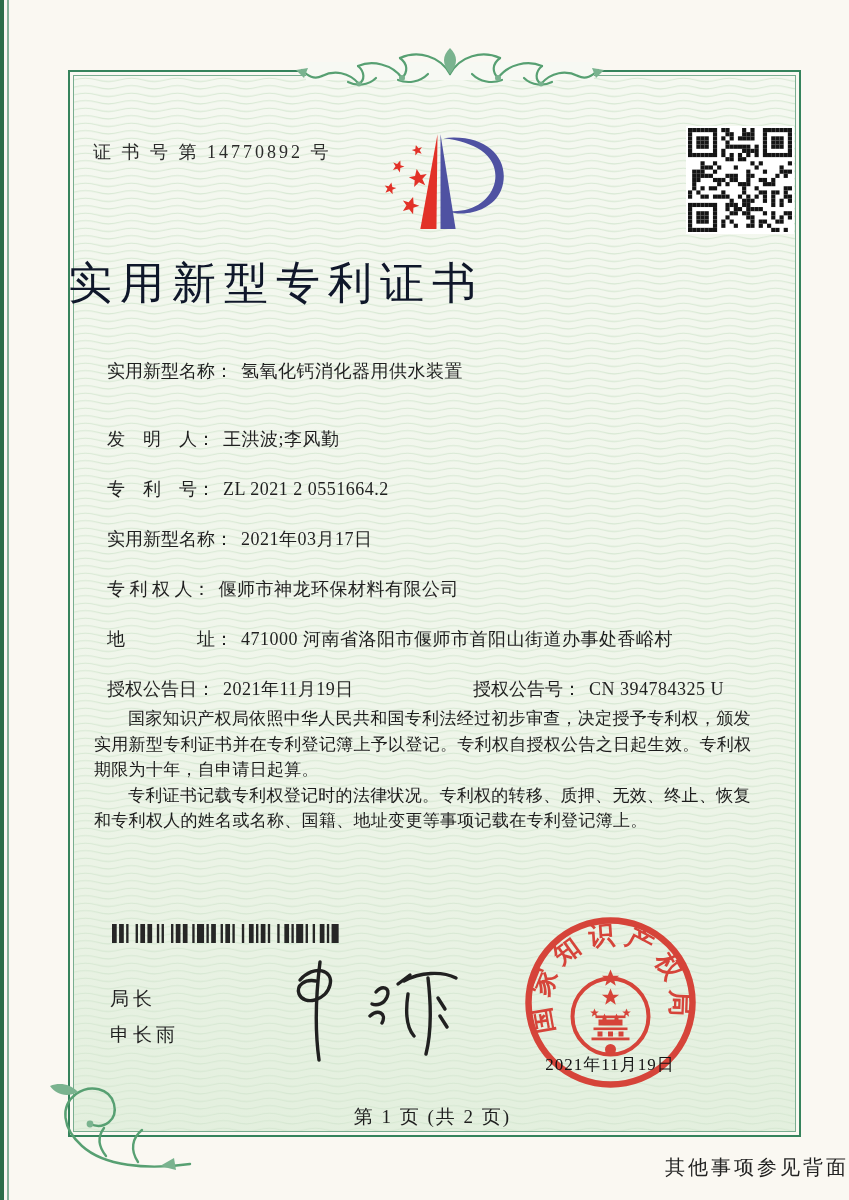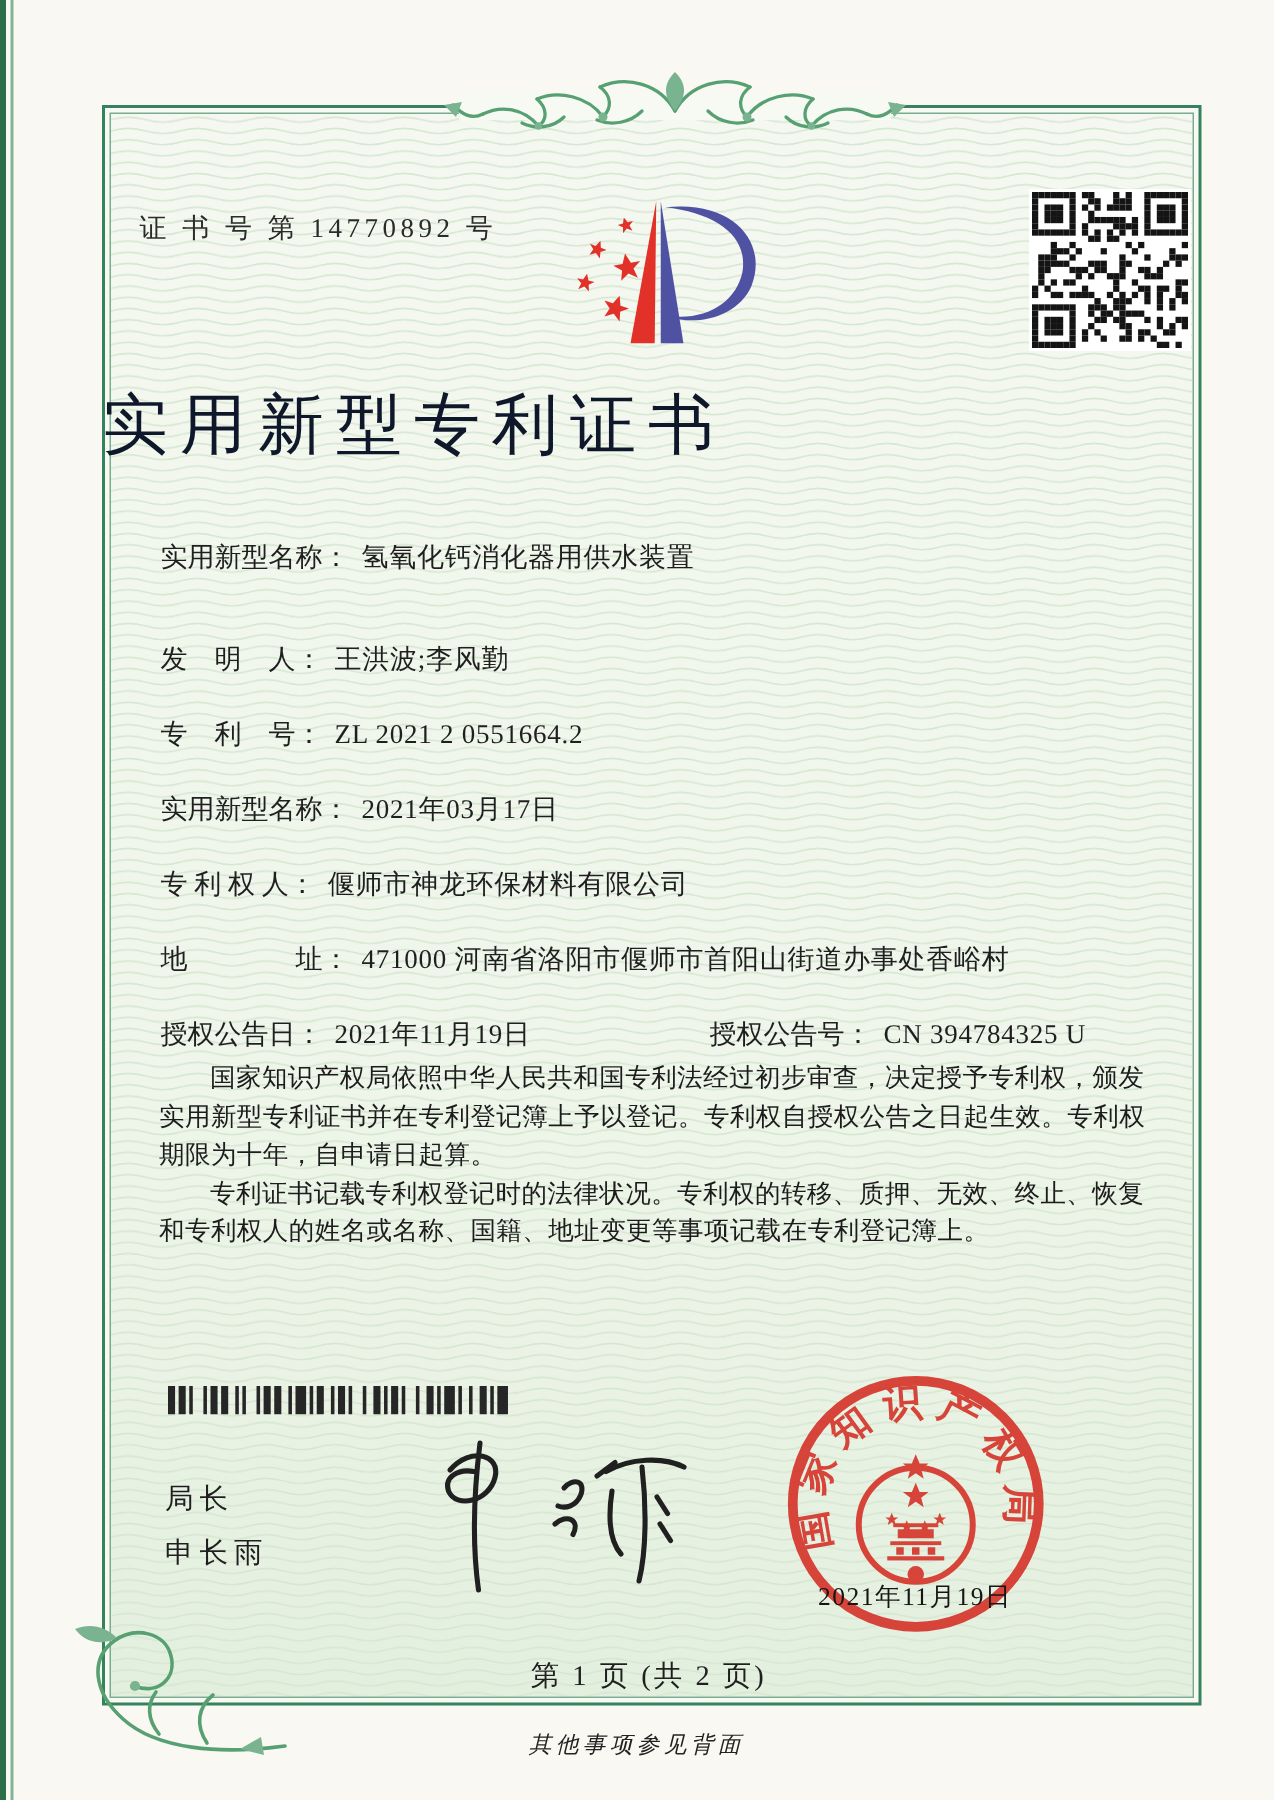--- a/index.html
+++ b/index.html
@@ -18,31 +18,31 @@
   .waves{left:74px;top:76px;width:721px;height:1055px;}
   .cert-no{left:93px;top:140px;font-size:18px;letter-spacing:3px;color:#2b2b2b;}
   .logo{left:345px;top:116px;width:190px;height:126px;}
   .qr{left:686px;top:126px;width:104px;height:104px;background:#ffffff;padding:2px;}
   .title{left:68px;top:254px;width:729px;text-align:left;font-size:44px;font-weight:normal;
          letter-spacing:8px;color:#0f172a;}
   .row{left:94px;width:690px;font-size:18px;line-height:26px;display:flex;margin-left:13px;}
   .row .lbl{white-space:pre;}
   .row .val{margin-left:8px;white-space:pre;letter-spacing:.5px;text-align:center;}
   .pair2{position:absolute;left:366px;top:0;display:flex;}
-  .paras{left:94px;top:706px;width:664px;font-size:17px;line-height:25.5px;color:#1c1c1c;margin-left:12px;}
+  .paras{left:94px;top:706px;width:664px;font-size:17px;line-height:25.5px;color:#1c1c1c;}
   .paras p{margin:0;text-indent:2em;letter-spacing:.3px;}
   .barcode{left:112px;top:924px;width:230px;height:19px;}
   .signer-title{left:110px;top:986px;font-size:19px;letter-spacing:4px;}
   .signer-name{left:110px;top:1022px;font-size:19px;letter-spacing:4px;}
   .sig{left:280px;top:954px;width:200px;height:115px;}
   .seal{left:513px;top:905px;width:195px;height:195px;opacity:.92;}
   .seal-date{left:515px;top:1053px;width:190px;text-align:center;font-size:17px;
              letter-spacing:1px;color:#151515;}
   .page-info{left:68px;top:1104px;width:729px;text-align:center;font-size:19px;letter-spacing:2px;}
-  .footer-note{left:0;top:1154px;width:849px;text-align:center;font-size:15px;letter-spacing:3px;color:#222;font-style:italic;}
+  .footer-note{left:0;top:1154px;width:849px;text-align:right;font-size:20px;letter-spacing:3px;color:#222;}
   .dragon{left:292px;top:34px;width:316px;height:74px;}
   .corner-orn{left:42px;top:1078px;width:152px;height:92px;}
 </style>
 </head>
 <body>
 
 <div id="page">
 
   <div class="abs edge1"></div>
   <div class="abs edge2"></div>

